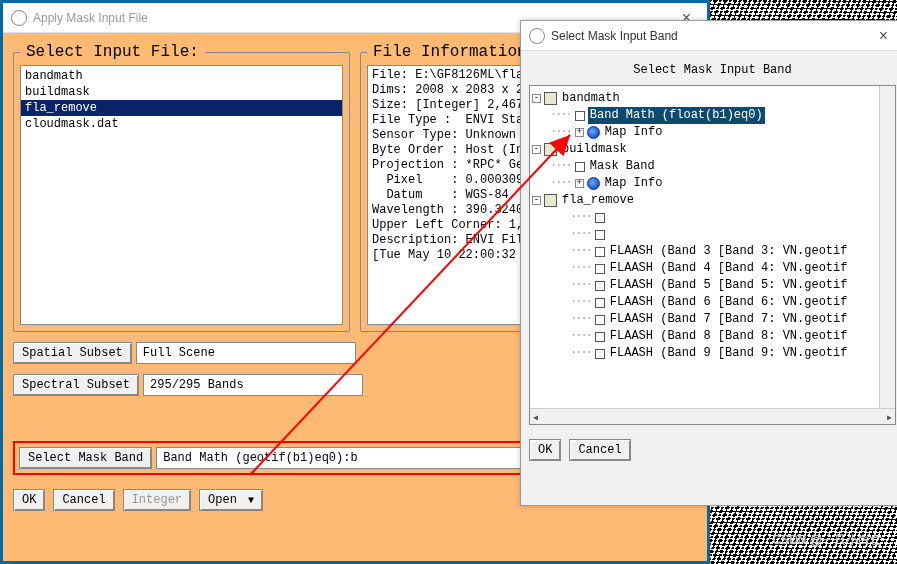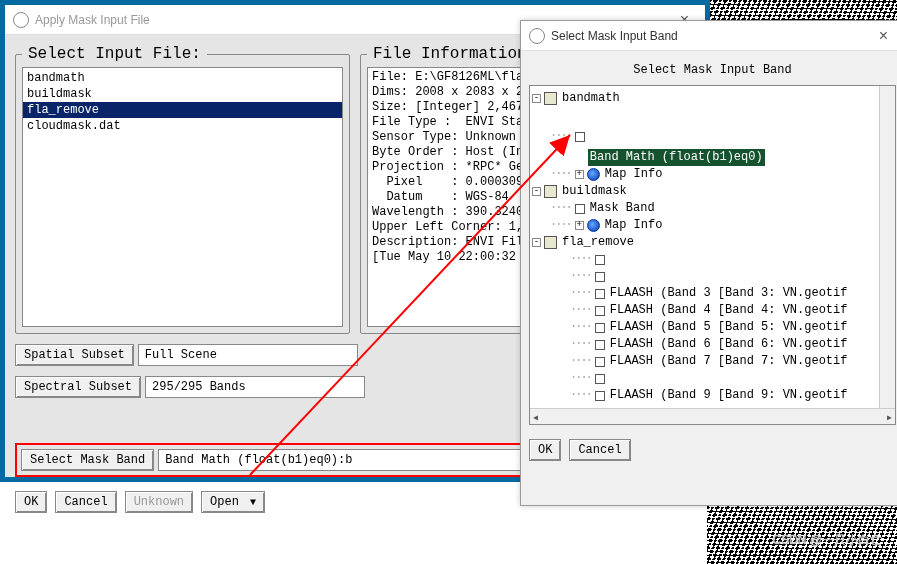--- a/index.html
+++ b/index.html
@@ -32,23 +32,23 @@
       font-size: 12px;
       z-index: 50;
       text-shadow: 0 0 2px #999;
     }
 
     
     .main-window {
       position: absolute;
       left: 0; top: 0;
       width: 710px;
-      height: 482px;
-      background: #e5e5e5;
-      border: 5px solid #0369a1;
+      height: 564px;
+      background: #fdba74;
+      border: 3px solid #0369a1;
       z-index: 1;
     }
     .titlebar {
       height: 30px;
       background: #fff;
       display: flex;
       align-items: center;
       padding: 0 8px;
       border-bottom: 1px solid #e0e0e0;
       font-family: "Segoe UI", sans-serif;
@@ -230,21 +230,21 @@
       background: radial-gradient(circle at 40% 40%, #6af, #03a);
       border-color: #03a;
     }
     .checkbox {
       width: 10px; height: 10px;
       border: 1px solid #555;
       background: #fff;
       display: inline-block;
     }
     .tnode .label { padding: 0 2px; }
-    .tnode .label.sel { background: #14532d; color: #fff; margin-top: 42px; }
+    .tnode .label.sel { background: #0c4a6e; color: #fff; }
     .dotline { color: #aaa; letter-spacing: -2px; margin-right: 1px; }
     .popup-btns {
       margin-top: 14px;
       display: flex;
       gap: 8px;
     }
 
     
     .arrow-svg {
       position: absolute;
@@ -306,34 +306,34 @@
     </div>
 
     <div class="row">
       <span class="btnbox">Spectral Subset</span>
       <span class="val-field">295/295 Bands</span>
     </div>
 
     <div class="row" style="margin-top:18px;">
       <div class="highlight-red">
         <span class="btnbox">Select Mask Band</span>
-        <span class="val-field long">Band Math (float(b1)eq0):b</span>
+        <span class="val-field long">Band Math (geotif(b1)eq0):b</span>
       </div>
       <div class="highlight-red" style="flex:0 0 auto;">
         <span class="btnbox">
           <span>Mask Options</span>
           <span class="dropdown-arrow">▼</span>
         </span>
       </div>
     </div>
 
     <div class="bottom-btns">
       <span class="btnbox">OK</span>
       <span class="btnbox">Cancel</span>
-      <span class="btnbox disabled">Unknown</span>
+      <span class="btnbox disabled">Integer</span>
       <span class="btnbox">
         <span>Open</span>
         <span class="dropdown-arrow">▼</span>
       </span>
     </div>
   </div>
 </div>
 
 <div class="popup">
   <div class="titlebar">
@@ -412,20 +412,21 @@
             <span class="label">FLAASH (Band 6 [Band 6: VN.geotif</span>
           </div>
           <div class="tnode indent-2">
             <span class="dotline">····</span>
             <span class="checkbox"></span>
             <span class="label">FLAASH (Band 7 [Band 7: VN.geotif</span>
           </div>
           <div class="tnode indent-2">
             <span class="dotline">····</span>
             <span class="checkbox"></span>
+            <span class="label">FLAASH (Band 8 [Band 8: VN.geotif</span>
           </div>
           <div class="tnode indent-2">
             <span class="dotline">····</span>
             <span class="checkbox"></span>
             <span class="label">FLAASH (Band 9 [Band 9: VN.geotif</span>
           </div>
         </div>
       <div class="scroll-track"></div>
       <div class="scroll-hbar">
         <span style="position:absolute;left:2px;top:1px;font-size:12px;color:#555;">◂</span>

